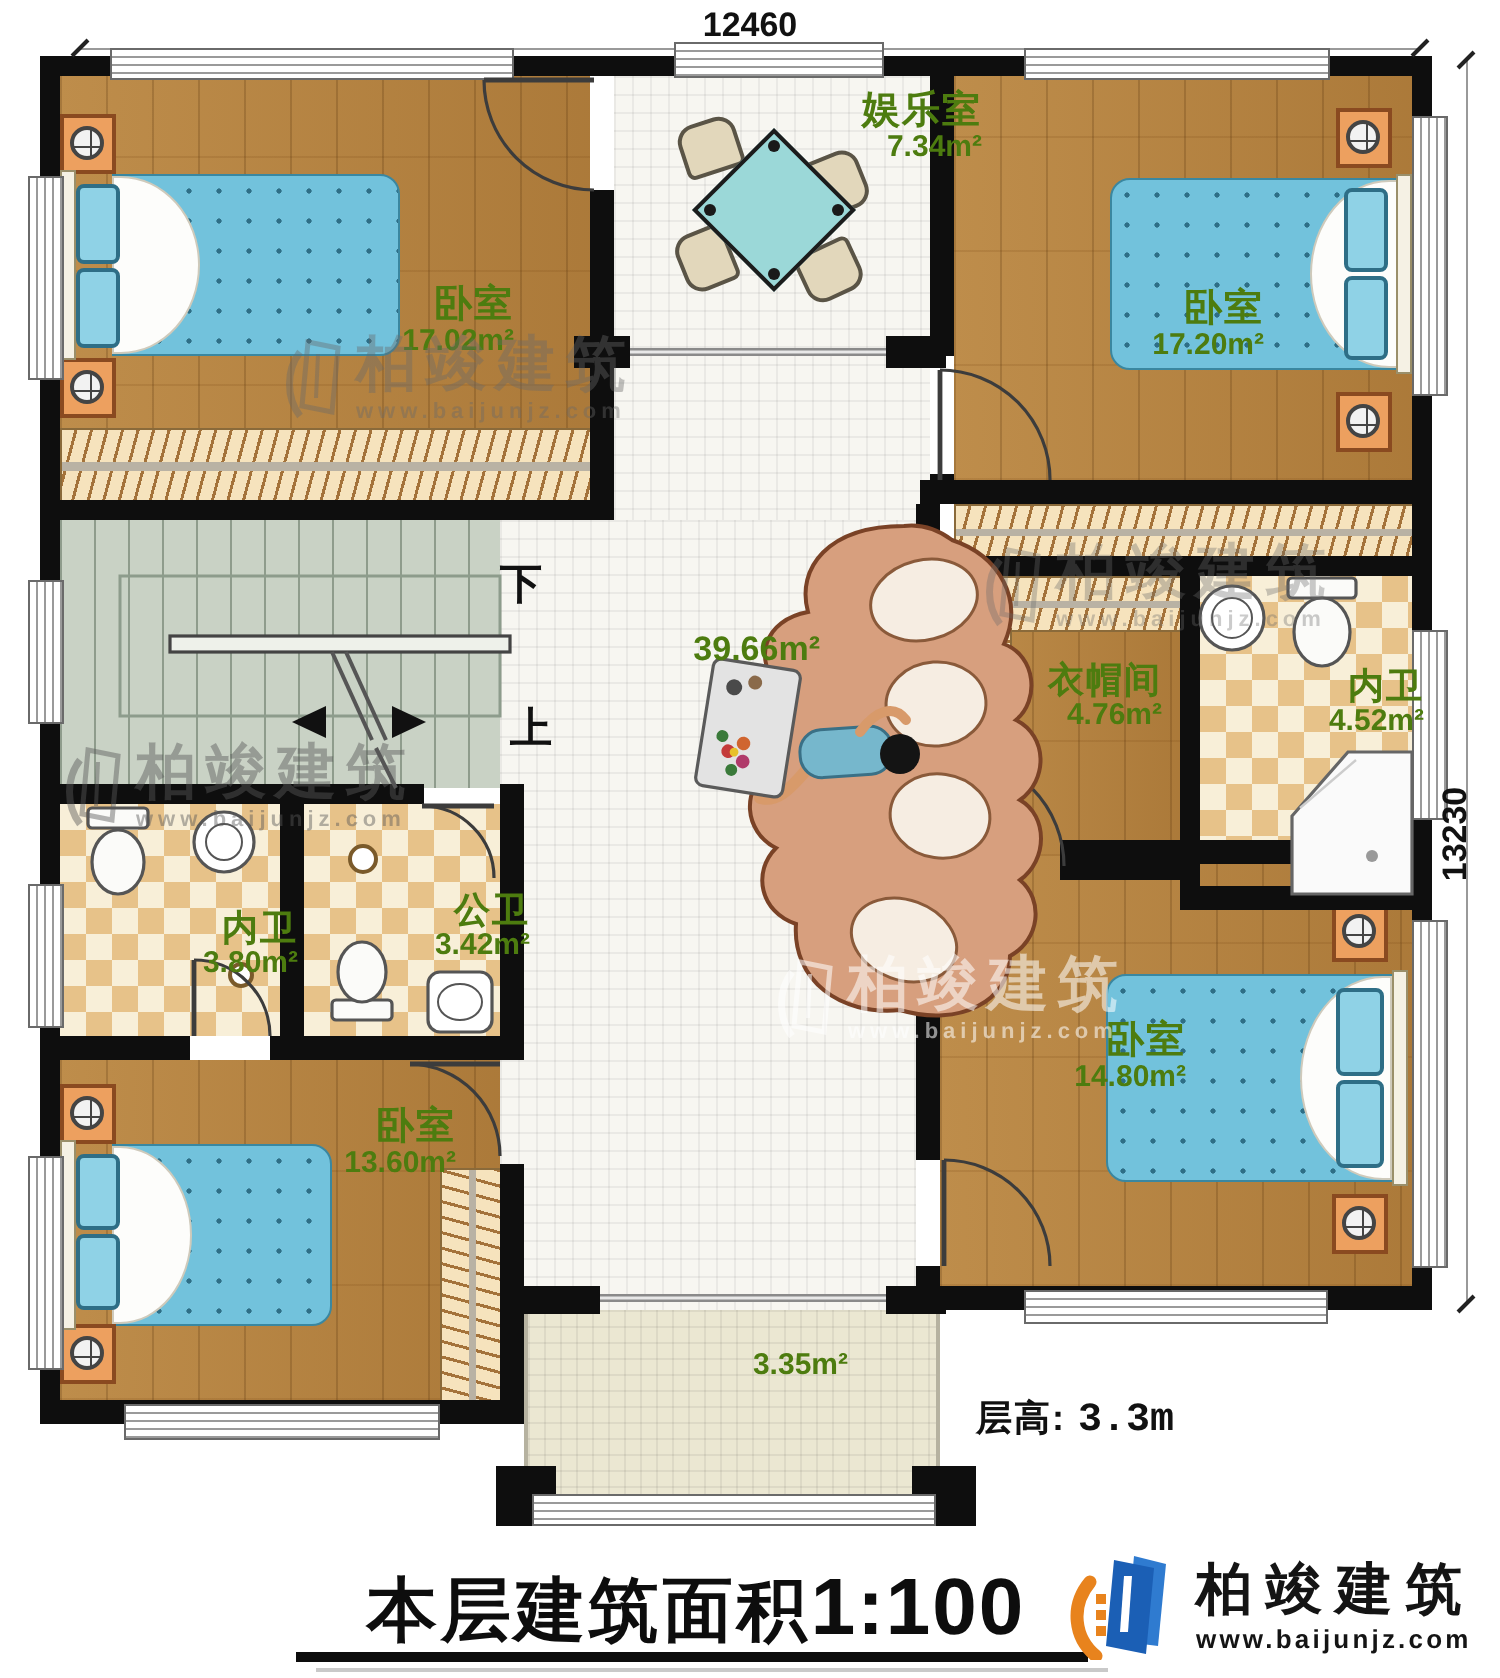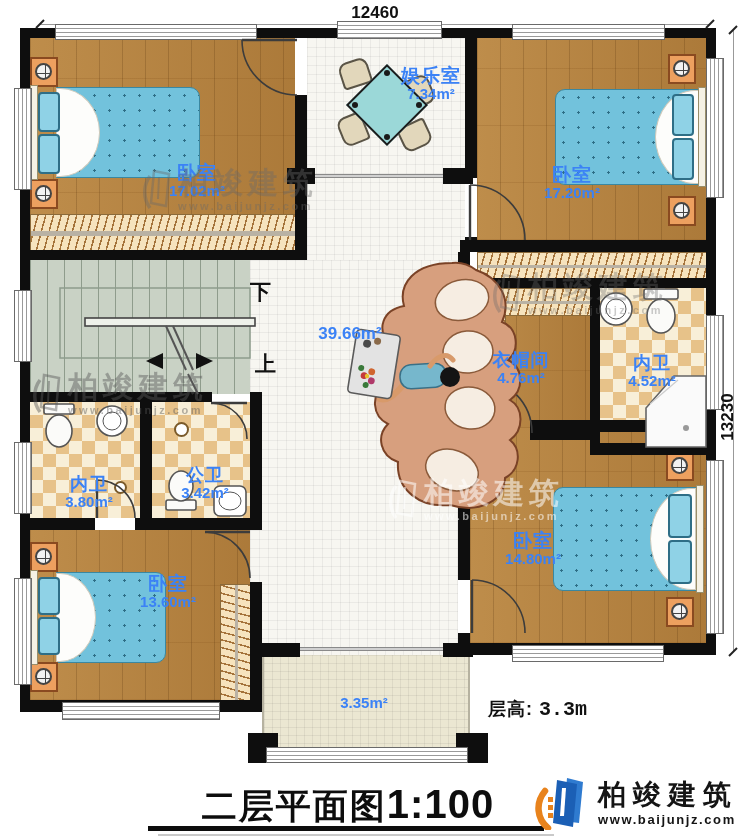--- a/index.html
+++ b/index.html
@@ -52,21 +52,21 @@
     background-image:radial-gradient(circle,#2e6e86 1.2px, transparent 1.4px);background-size:15px 15px;}
   .bed-sheet{position:absolute;z-index:12;background:#fdfdfb;border:1px solid #cfcabb;box-sizing:border-box;}
   .sheet-r{border-radius:0 90% 90% 0 / 0 50% 50% 0;}
   .sheet-l{border-radius:90% 0 0 90% / 50% 0 0 50%;}
   .bed-pil{position:absolute;z-index:13;background:#8fd2e6;border:2px solid #2e6e86;border-radius:4px;box-sizing:border-box;}
   .bed-head{position:absolute;z-index:13;background:#f5f1e4;border:1px solid #9a8f6a;box-sizing:border-box;}
   .chair{position:absolute;width:30px;height:27px;background:#e2d7bb;border:2px solid #5a5446;border-radius:9px 9px 4px 4px;z-index:11;box-sizing:border-box;}
   .gametable{position:absolute;width:58px;height:58px;background:#9bd8d8;border:2px solid #1c1c1c;z-index:12;box-sizing:border-box;transform:rotate(45deg);}
   .lightdot{position:absolute;border-radius:50%;background:#fff;border:2px solid #7a5a2a;z-index:14;box-sizing:border-box;}
   
-  .rlabel{position:absolute;z-index:55;text-align:center;color:#3b82f6;line-height:1.12;margin-top:20px;}
+  .rlabel{position:absolute;z-index:55;text-align:right;color:#4d7c0f;line-height:1.12;}
   .rlabel .nm{font-weight:bold;font-size:19px;letter-spacing:1px;display:block;}
   .rlabel .ar{font-weight:bold;font-size:15px;display:block;}
   .big .nm{font-size:22px;}
   .stair-dir{position:absolute;z-index:55;font-size:21px;font-weight:bold;color:#111;}
   
   .wm{position:absolute;z-index:60;display:flex;align-items:flex-start;gap:6px;pointer-events:none;}
   .wm .wm-txt{display:flex;flex-direction:column;line-height:1;}
   .wm .wm-co{font-size:30px;font-weight:bold;letter-spacing:5px;white-space:nowrap;}
   .wm .wm-site{font-size:11px;font-weight:bold;letter-spacing:2.5px;margin-top:3px;white-space:nowrap;}
   
@@ -327,21 +327,21 @@
     <span class="ar">17.02m²</span>
   </div>
   <div class="rlabel" style="left:371px;top:45px;width:120px;">
     <span class="nm">娱乐室</span>
     <span class="ar">7.34m²</span>
   </div>
   <div class="rlabel" style="left:512px;top:144px;width:120px;">
     <span class="nm">卧室</span>
     <span class="ar">17.20m²</span>
   </div>
-  <div class="rlabel" style="left:290px;top:304px;width:120px;">
+  <div class="rlabel" style="left:290px;top:315px;width:120px;">
     <span class="ar" style="font-size:17px;">39.66m²</span>
   </div>
   <div class="rlabel" style="left:461px;top:330px;width:120px;">
     <span class="nm" style="font-size:18px;">衣帽间</span>
     <span class="ar">4.76m²</span>
   </div>
   <div class="rlabel" style="left:592px;top:333px;width:120px;">
     <span class="nm" style="font-size:18px;">内卫</span>
     <span class="ar">4.52m²</span>
   </div>
@@ -412,21 +412,21 @@
       <span class="wm-site">www.baijunjz.com</span>
     </div>
   </div>
 
   <div class="note" style="left:488px;top:697px;">
     <span>层高:</span>
     <span class="val">3.3m</span>
   </div>
 
   <div class="title">
-    <span class="t1">二层平面图</span><span class="t2">1:100</span>
+    <span class="t1">本层建筑面积</span><span class="t2">1:100</span>
   </div>
   <div class="title-u1"></div>
   <div class="title-u2"></div>
 
   <div class="logo">
     <svg width="56" height="54" viewBox="0 0 56 54">
       <path d="M14,52 C3,43 1,27 11,15" stroke="#e8831d" stroke-width="6.5" fill="none" stroke-linecap="round"></path>
       <polygon points="33,2 49,6 45,47 29,45" fill="#2f7bd0"></polygon>
       <polygon points="23,4 43,8 39,51 19,47" fill="#1b5fb5"></polygon>
       <polygon points="28,12 32,12 30,40 26,40" fill="#ffffff"></polygon>

